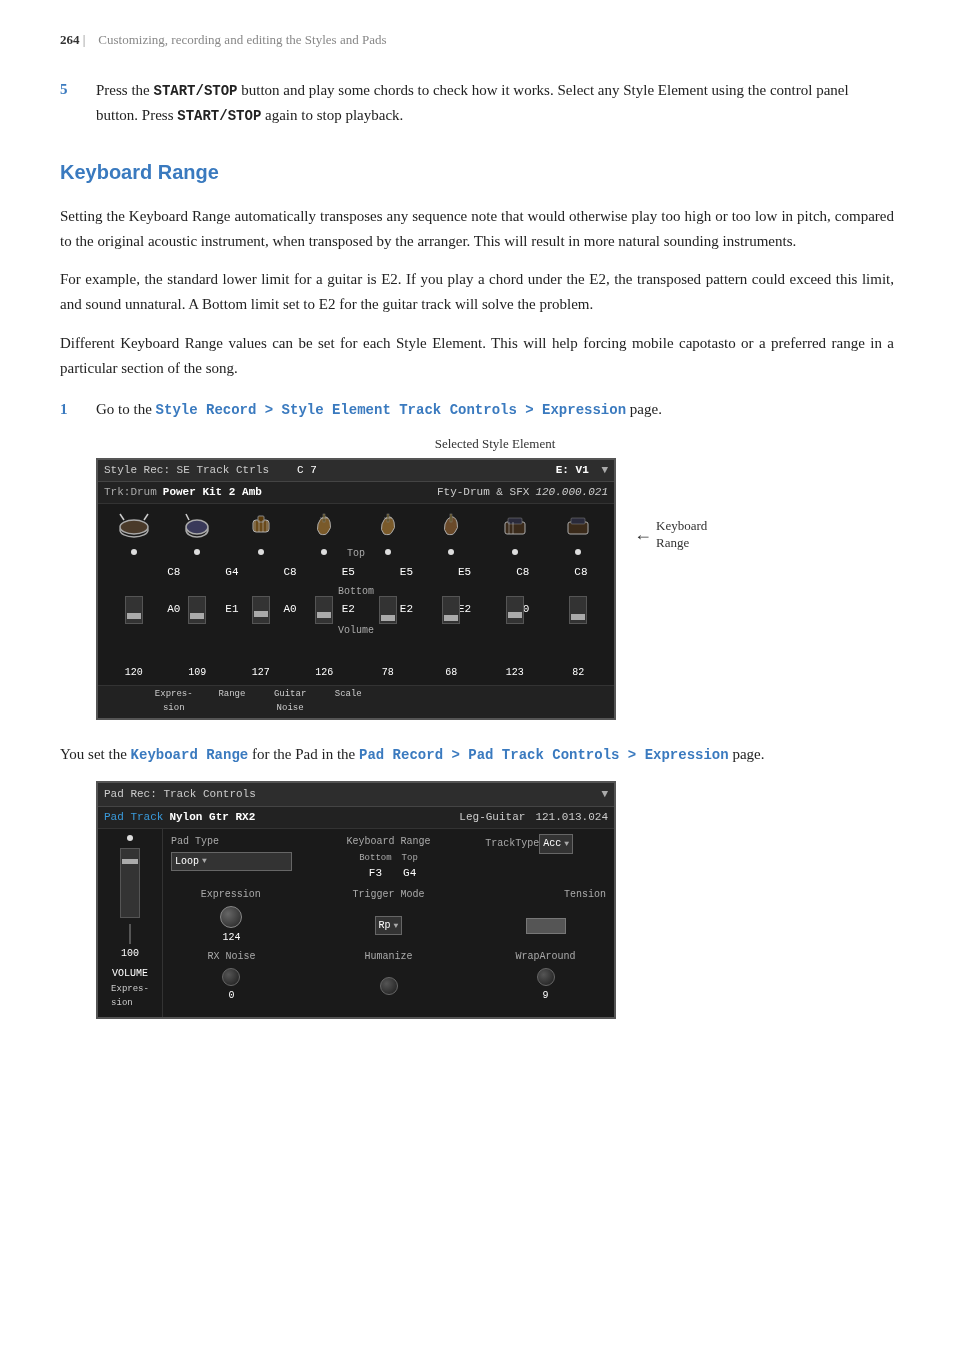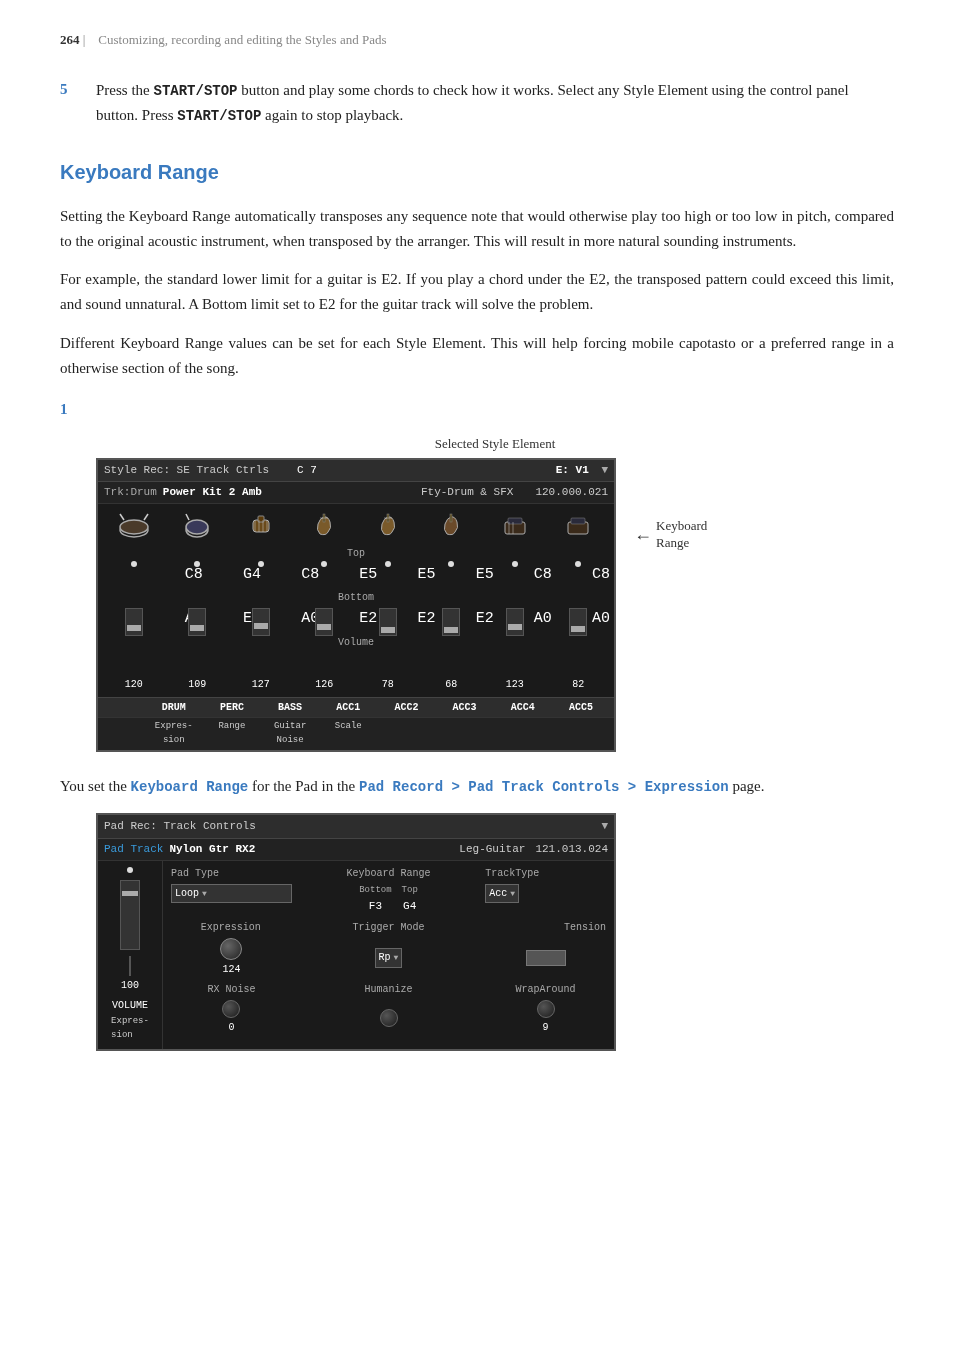--- a/index.html
+++ b/index.html
@@ -131,21 +131,21 @@
       background: #222;
       display: flex;
       align-items: center;
       padding: 2px 6px;
       border-bottom: 1px solid #333;
       font-size: 11px;
     }
     .screen-track-row .trk-label { color: #aaa; }
     .screen-track-row .trk-name { color: #fff; font-weight: bold; margin-left: 6px; }
     .screen-track-row .trk-style { color: #ccc; margin-left: auto; }
-    .screen-track-row .trk-num { color: #ccc; margin-left: 22px; }
+    .screen-track-row .trk-num { color: #ccc; margin-left: 6px; font-style: italic; }
 
     .instruments-row {
       display: flex;
       justify-content: space-around;
       padding: 6px 4px 2px 4px;
       background: #1a1a1a;
     }
     .inst-col {
       display: flex;
       flex-direction: column;
@@ -165,22 +165,22 @@
       padding: 2px 4px;
     }
     .range-row {
       display: flex;
       justify-content: space-around;
       align-items: center;
       padding: 1px 0;
     }
     .range-val {
       color: #fff;
-      font-size: 15px;
-      text-align: right;
+      font-size: 11px;
+      text-align: center;
       width: 60px;
     }
 
     .volume-section {
       background: #1a1a1a;
       padding: 2px 4px 4px 4px;
     }
     .vol-label-row {
       text-align: center;
       color: #aaa;
@@ -382,25 +382,28 @@
 
 <div class="body-para">
   Setting the Keyboard Range automatically transposes any sequence note that would otherwise play too high or too low in pitch, compared to the original acoustic instrument, when transposed by the arranger. This will result in more natural sounding instruments.
 </div>
 
 <div class="body-para">
   For example, the standard lower limit for a guitar is E2. If you play a chord under the E2, the transposed pattern could exceed this limit, and sound unnatural. A Bottom limit set to E2 for the guitar track will solve the problem.
 </div>
 
 <div class="body-para">
-  Different Keyboard Range values can be set for each Style Element. This will help forcing mobile capotasto or a preferred range in a otherwise section of the song.
+  Different Keyboard Range values can be set for each Style Element. This will help forcing mobile capotasto or a preferred range in a particular section of the song.
 </div>
 
 <div class="step-inline">
   <span class="step-num-blue">1</span>
+  <div style="font-size:15px;">
+    Go to the <span class="code-ref">Style Record &gt; Style Element Track Controls &gt; Expression</span> page.
+  </div>
 </div>
 
 <div class="diagram-area">
   <div class="diagram-label-top">Selected Style Element</div>
 
   <div class="diagram-label-line">
 
     <div class="screen-box">
 
       <div class="screen-header-row">
@@ -588,31 +591,20 @@
           <div class="vol-slider">
             <div style="width:6px;height:6px;background:#ddd;border-radius:50%;margin-bottom:2px;"></div>
             <div class="slider-track">
               <div class="slider-thumb" style="bottom:3px;"></div>
             </div>
             <div class="vol-num">82</div>
           </div>
         </div>
       </div>
 
-      <div class="track-names-row">
-        <div style="width:44px;"></div>
-        <div class="track-name-cell">DRUM</div>
-        <div class="track-name-cell">PERC</div>
-        <div class="track-name-cell">BASS</div>
-        <div class="track-name-cell">ACC1</div>
-        <div class="track-name-cell">ACC2</div>
-        <div class="track-name-cell">ACC3</div>
-        <div class="track-name-cell">ACC4</div>
-        <div class="track-name-cell">ACC5</div>
-      </div>
 
       <div class="bottom-buttons-row">
         <div style="width:44px;"></div>
         <div class="bottom-btn">Expres-<br>sion</div>
         <div class="bottom-btn">Range</div>
         <div class="bottom-btn">Guitar<br>Noise</div>
         <div class="bottom-btn">Scale</div>
         <div class="bottom-btn"></div>
         <div class="bottom-btn"></div>
         <div class="bottom-btn"></div>
@@ -682,21 +674,21 @@
                 <div style="color:#aaa;font-size:9px;font-family:'Courier New',monospace;">Bottom</div>
                 <div style="color:#fff;font-size:11px;font-family:'Courier New',monospace;">F3</div>
               </div>
               <div style="text-align:center;">
                 <div style="color:#aaa;font-size:9px;font-family:'Courier New',monospace;">Top</div>
                 <div style="color:#fff;font-size:11px;font-family:'Courier New',monospace;">G4</div>
               </div>
             </div>
           </div>
 
-          <div style="flex:1;display:flex;flex-direction:column;align-items:flex-start;">
+          <div style="flex:1;display:flex;flex-direction:row;align-items:flex-end;">
             <div style="color:#aaa;font-size:10px;font-family:'Courier New',monospace;margin-bottom:2px;">TrackType</div>
             <div class="select-dropdown">
               <span>Acc</span>
               <span class="select-arrow">▼</span>
             </div>
           </div>
         </div>
 
         <div style="display:flex;gap:8px;margin-bottom:3px;">
           <div style="flex:1;text-align:center;color:#aaa;font-size:10px;font-family:'Courier New',monospace;">Expression</div>

